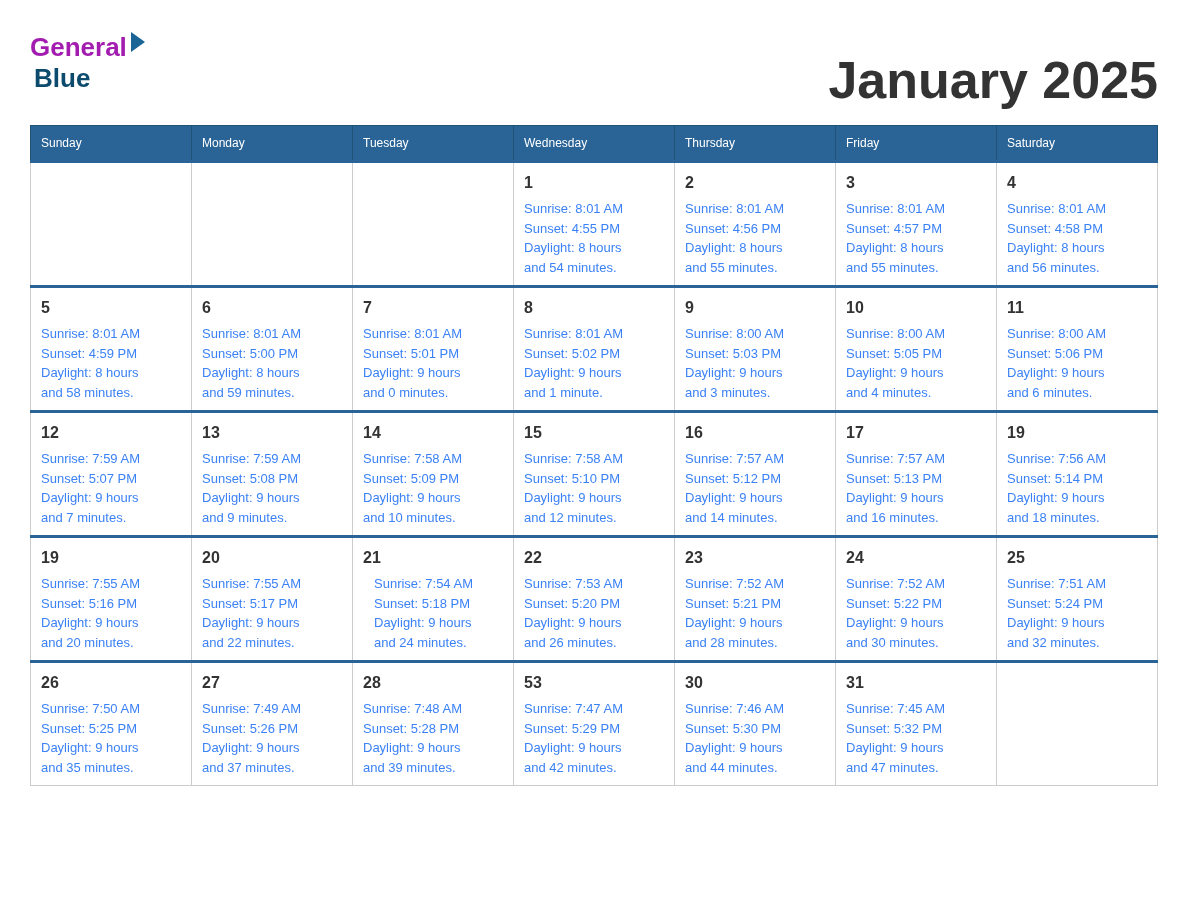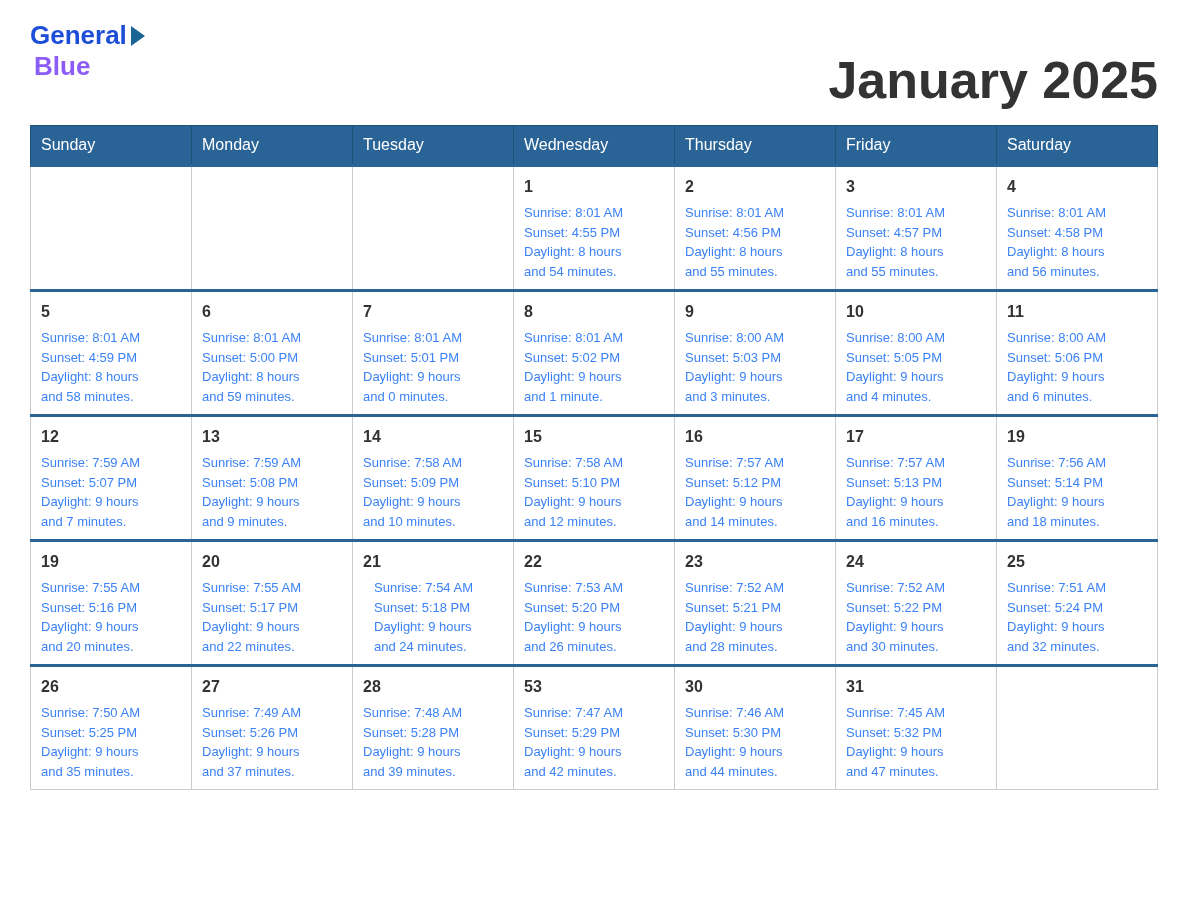--- a/index.html
+++ b/index.html
@@ -22,34 +22,35 @@
       flex-direction: column;
       align-items: flex-start;
     }
     .logo-top {
       display: flex;
       align-items: center;
     }
     .logo-general {
       font-size: 26px;
       font-weight: bold;
-      color: #1d4ed8;
+      color: #a21caf;
+      margin-top: 12px;
     }
     .logo-arrow {
       width: 0;
       height: 0;
       border-left: 14px solid #1a6496;
       border-top: 10px solid transparent;
       border-bottom: 10px solid transparent;
       margin-left: 4px;
     }
     .logo-blue {
       font-size: 26px;
       font-weight: bold;
-      color: #8b5cf6;
+      color: #0c4a6e;
       margin-left: 4px;
     }
     .title-section {
       text-align: center;
       margin-top: 32px;
     }
     .month-title {
       font-size: 52px;
       font-weight: bold;
       color: #333;
@@ -61,21 +62,21 @@
       margin-top: 4px;
     }
     .calendar {
       width: 100%;
       border-collapse: collapse;
     }
     .calendar th {
       background-color: #2a6496;
       color: #fff;
       padding: 10px 10px;
-      font-size: 16px;
+      font-size: 12px;
       font-weight: normal;
       text-align: left;
       border: 1px solid #1e5276;
     }
     .calendar td {
       vertical-align: top;
       padding: 8px 10px;
       border: 1px solid #ccc;
       width: 14.28%;
       min-height: 100px;

